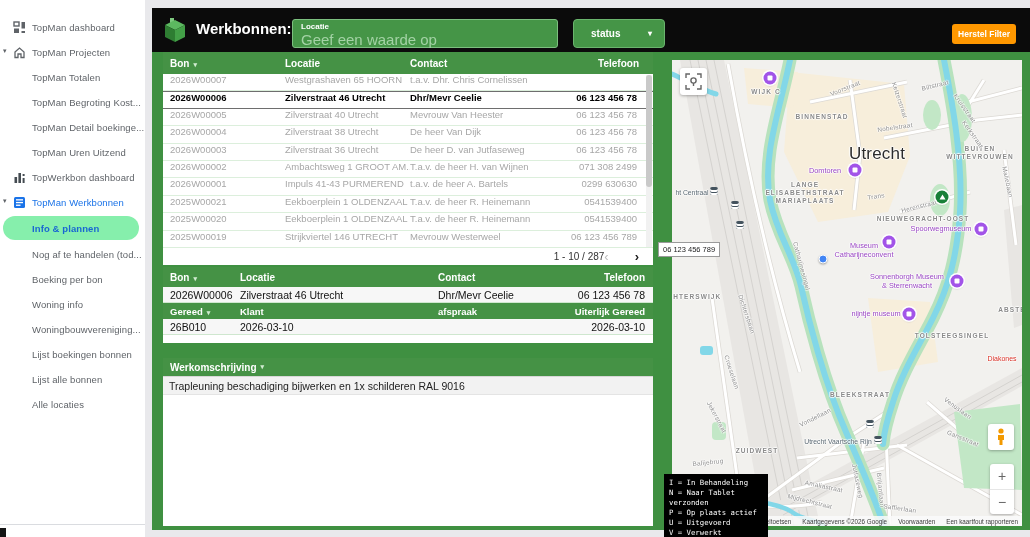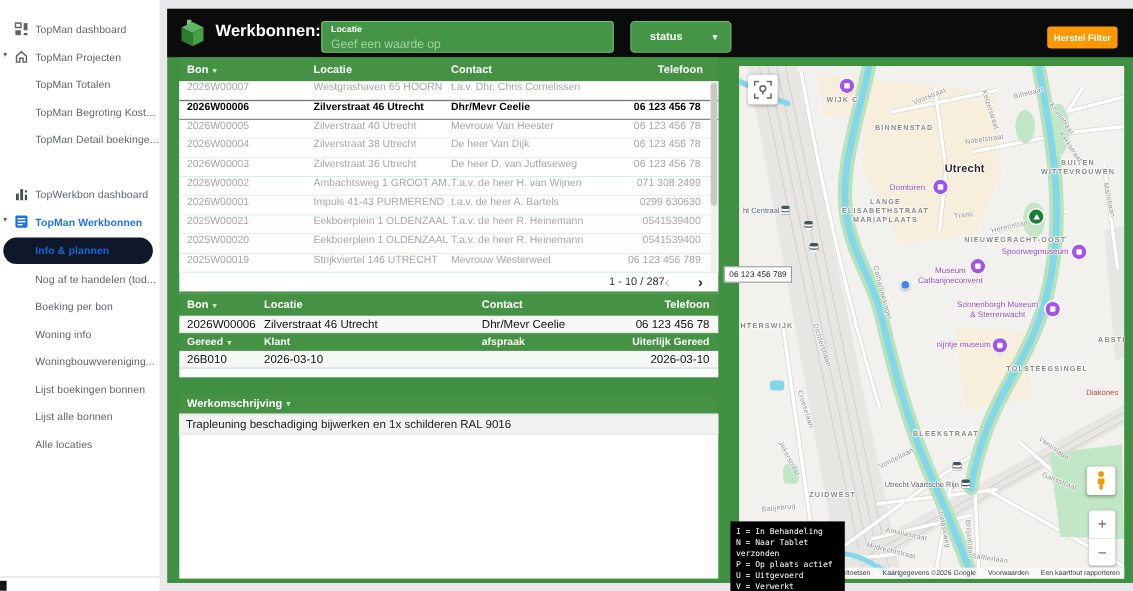--- a/index.html
+++ b/index.html
@@ -3,33 +3,33 @@
 <meta charset="utf-8">
 <style>
   *{margin:0;padding:0;box-sizing:border-box}
   html,body{width:1030px;height:537px;overflow:hidden;font-family:"Liberation Sans",sans-serif;background:#e9e9ec}
   
   .sidebar{position:absolute;left:0;top:0;width:145px;height:537px;background:#fff}
   .nav-item{position:absolute;left:0;width:173px;height:24px;display:flex;align-items:center;cursor:pointer}
   .nav-item .lbl{margin-left:32px;font-size:9.5px;color:#5f6368;letter-spacing:.1px;white-space:nowrap;overflow:hidden}
   .nav-item .caret{position:absolute;left:3px;top:7px;font-size:7px;color:#5f6368;line-height:1}
   .nav-item .ic{position:absolute;left:13px;top:5px;width:13px;height:13px}
-  .nav-item.accent .lbl{color:#1a73e8;font-weight:bold}
-  .nav-item.active{left:3px;width:136px;background:#0f172a;border-radius:12px}
+  .nav-item.accent .lbl{color:#1a73e8;font-weight:normal}
+  .nav-item.active{left:3px;width:136px;background:#86efac;border-radius:12px}
   .nav-item.active .lbl{margin-left:29px;color:#1967d2;font-weight:bold}
   .side-divider{position:absolute;left:0;top:524px;width:145px;border-top:1px solid #dadce0}
   .corner-mark{position:absolute;left:0;top:528px;width:6px;height:9px;background:#141414}
   
   .content{position:absolute;left:152px;top:8px;width:878px;height:522px;background:#3f9041}
   .topbar{position:absolute;left:0;top:0;width:878px;height:44px;background:#0b0b0b;display:flex;align-items:center}
   .logo{position:absolute;left:9px;top:8px}
   .title{position:absolute;left:44px;top:12px;color:#fff;font-size:15px;font-weight:bold}
   .loc-box{position:absolute;left:140px;top:11px;width:266px;height:29px;background:#459547;border:1px solid #7cc07f;border-radius:3px;padding:2px 8px 0}
   .loc-box .loc-lbl{display:block;font-size:8px;color:#fff;font-weight:bold}
-  .loc-box input{width:100%;border:0;background:transparent;outline:none;font-size:11px;color:#d8efd9;font-family:"Liberation Sans",sans-serif}
+  .loc-box input{width:100%;border:0;background:transparent;outline:none;font-size:15px;color:#d8efd9;font-family:"Liberation Sans",sans-serif}
   .loc-box input::placeholder{color:#a3d2a5}
   .status-box{position:absolute;left:421px;top:11px;width:92px;height:29px;background:#459547;border:1px solid #6ab46d;border-radius:4px;color:#fff;font-size:10px;font-weight:bold;display:flex;align-items:center;cursor:pointer}
   .status-box .st-lbl{margin-left:17px}
   .status-box .st-caret{position:absolute;right:12px;top:9px;font-size:8px}
   .reset-btn{position:absolute;left:800px;top:16px;width:64px;height:20px;background:#ff9800;border-radius:3px;color:#fff;font-size:8.5px;font-weight:bold;display:flex;align-items:center;justify-content:center;cursor:pointer}
   
   .panel{position:absolute;left:11px;top:44px;width:490px;height:474px;display:flex;flex-direction:column}
   .g-head{background:#459245;color:#fff;font-weight:bold;font-size:10px;display:flex;align-items:center}
   .thead{height:22px}
   .col-bon{width:122px;padding-left:7px}
@@ -60,21 +60,21 @@
   .wh-lbl{padding-left:7px}
   .werkarea{flex:1;background:#fff;border-top:1px solid #d7d7d7;cursor:text}
   .werk-line{height:18px;background:#f2f2f2;border-bottom:1px solid #e4e4e4;font-size:10.5px;color:#222;display:flex;align-items:center;padding-left:6px}
   
   .map-outer{position:absolute;left:520px;top:52px;width:350px;height:466px}
   .map-clip{position:absolute;inset:0;overflow:hidden;background:#f2f1ee}
   .mlabel{position:absolute;transform:translate(-50%,-50%);white-space:pre-line;text-align:center;pointer-events:none;
     text-shadow:-1px 0 1px #fff,1px 0 1px #fff,0 -1px 1px #fff,0 1px 1px #fff}
   .dist{font-size:6.5px;color:#8a8a8a;letter-spacing:1.1px;font-weight:bold;line-height:1.25}
   .street{font-size:6.3px;color:#8f8f8f;letter-spacing:.3px}
-  .city{font-size:10px;color:#2b2b2b;font-weight:700;letter-spacing:.2px}
+  .city{font-size:17px;color:#2b2b2b;font-weight:400;letter-spacing:.2px}
   .poi-lbl{font-size:7.3px;color:#9a46c4;line-height:1.2}
   .red-lbl{font-size:7px;color:#d93025}
   .sta-lbl{font-size:6.8px;color:#5c6a74}
   .poi-marker{position:absolute;width:13px;height:13px;border-radius:50%;background:#a254e8;box-shadow:0 0 0 1.5px #fff,0 1px 2px rgba(0,0,0,.35);transform:translate(-50%,-50%);display:flex;align-items:center;justify-content:center;cursor:pointer}
   .poi-marker i{width:5px;height:5px;background:#fff;border-radius:1px}
   .green-marker{position:absolute;width:13px;height:13px;border-radius:50%;background:#188038;box-shadow:0 0 0 1.5px #fff,0 1px 2px rgba(0,0,0,.35);transform:translate(-50%,-50%);display:flex;align-items:center;justify-content:center;cursor:pointer}
   .green-marker i{width:0;height:0;border-left:3px solid transparent;border-right:3px solid transparent;border-bottom:5px solid #fff}
   .blue-dot{position:absolute;width:9px;height:9px;border-radius:50%;background:#4285f4;border:1.5px solid #fff;box-shadow:0 1px 2px rgba(0,0,0,.3);transform:translate(-50%,-50%);cursor:pointer}
   .sta-ic{position:absolute;width:8px;height:8px;background:#44535e;border-radius:2px;transform:translate(-50%,-50%);box-shadow:inset 0 -2px 0 #fff,inset 0 -3px 0 #44535e,inset 0 -5px 0 #fff}
   .ctl{position:absolute;background:#fff;border-radius:3px;box-shadow:0 1px 3px rgba(0,0,0,.3);cursor:pointer}
@@ -108,20 +108,23 @@
     <span class="lbl">TopMan Projecten</span>
   </div>
   <div class="nav-item" style="top:65px">
       <span class="lbl">TopMan Totalen</span>
     </div>
   <div class="nav-item" style="top:90px">
       <span class="lbl">TopMan Begroting Kost...</span>
     </div>
   <div class="nav-item" style="top:115px">
       <span class="lbl">TopMan Detail boekinge...</span>
+    </div>
+  <div class="nav-item" style="top:140px">
+      <span class="lbl">TopMan Uren Uitzend</span>
     </div>
   <div class="nav-item" style="top:165px">
     <span class="ic"><svg width="13" height="13">
           <rect x="1.5" y="6" width="2.6" height="6" fill="#454c52"></rect>
           <rect x="5.4" y="2" width="2.6" height="10" fill="#454c52"></rect>
           <rect x="9.6" y="3" width="2" height="2" fill="#454c52"></rect>
           <rect x="9.6" y="7" width="2" height="5" fill="#454c52"></rect>
         </svg></span>
     <span class="lbl">TopWerkbon dashboard</span>
   </div>

